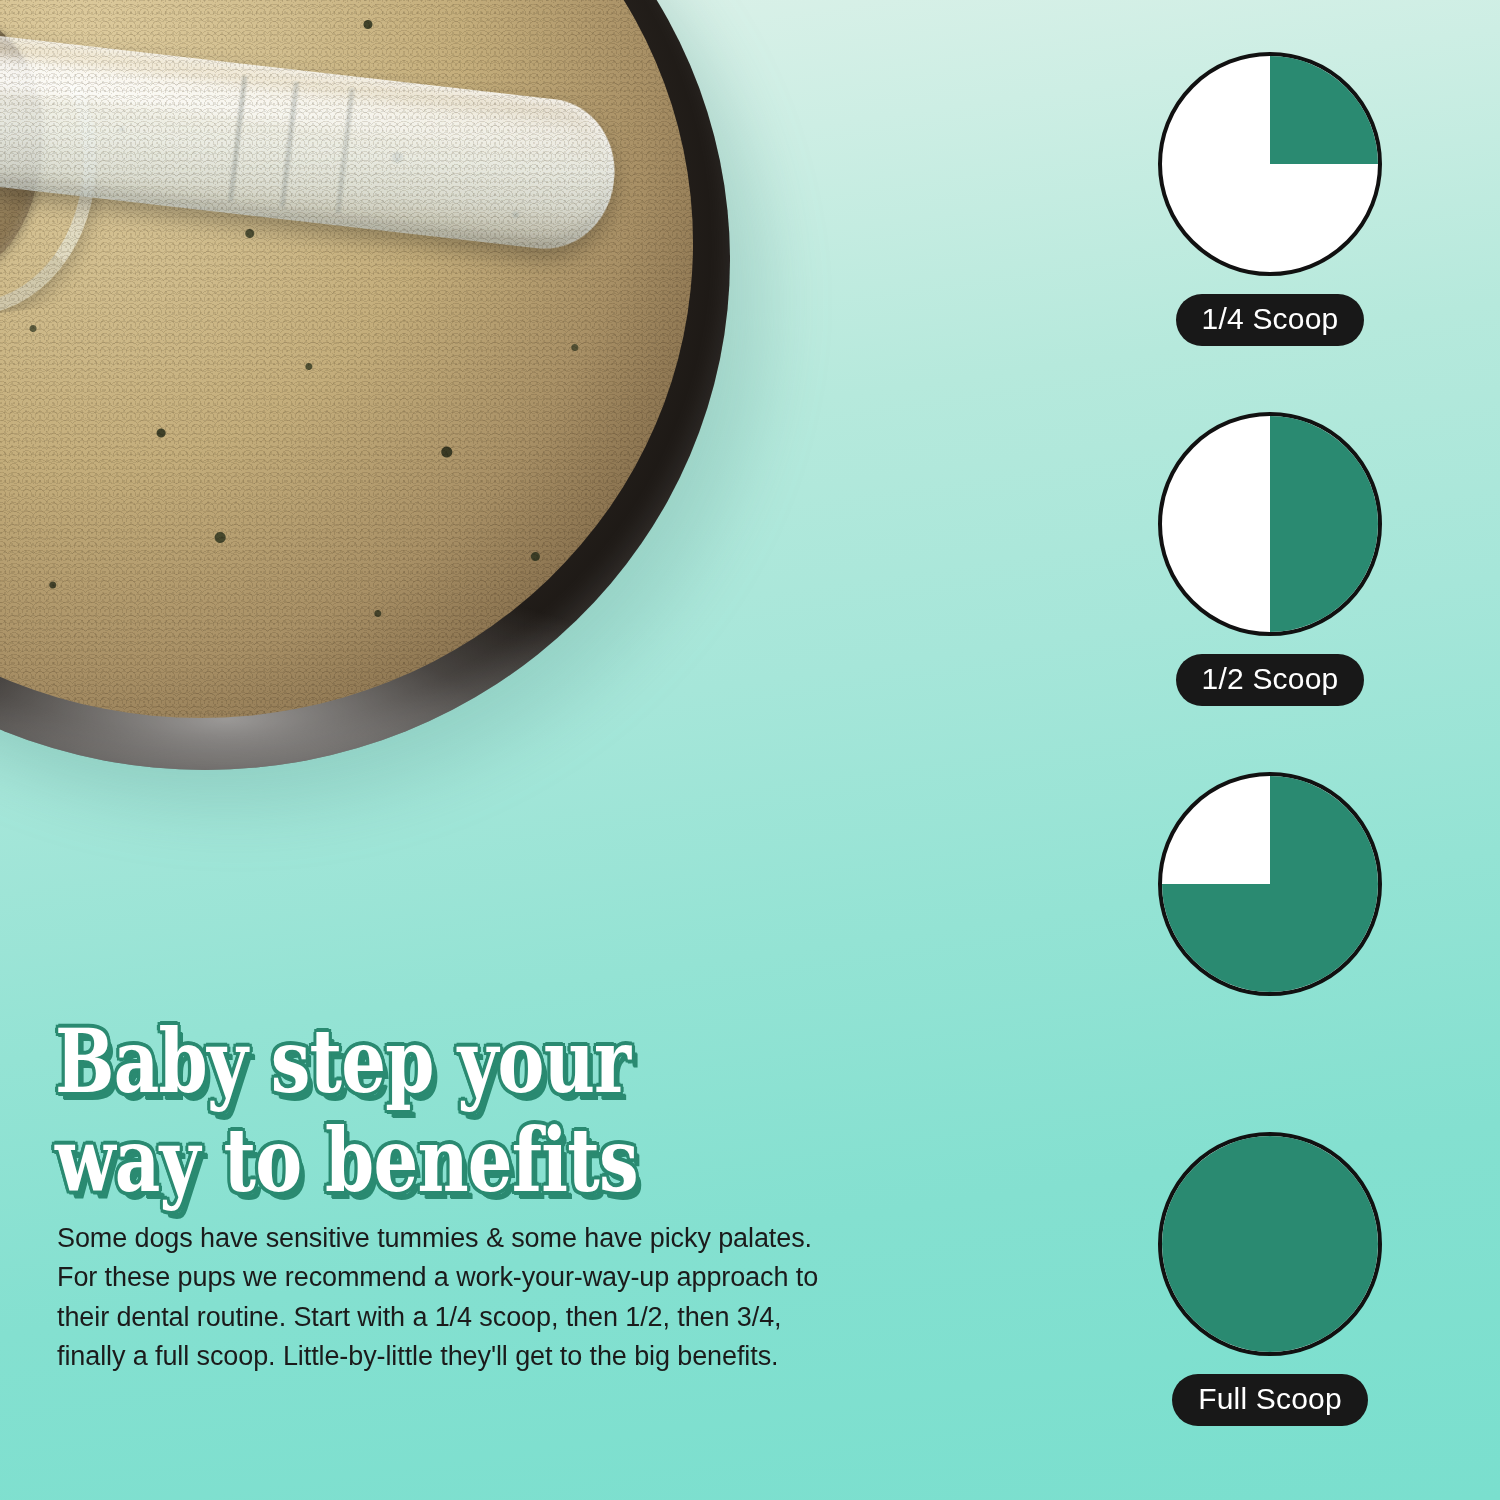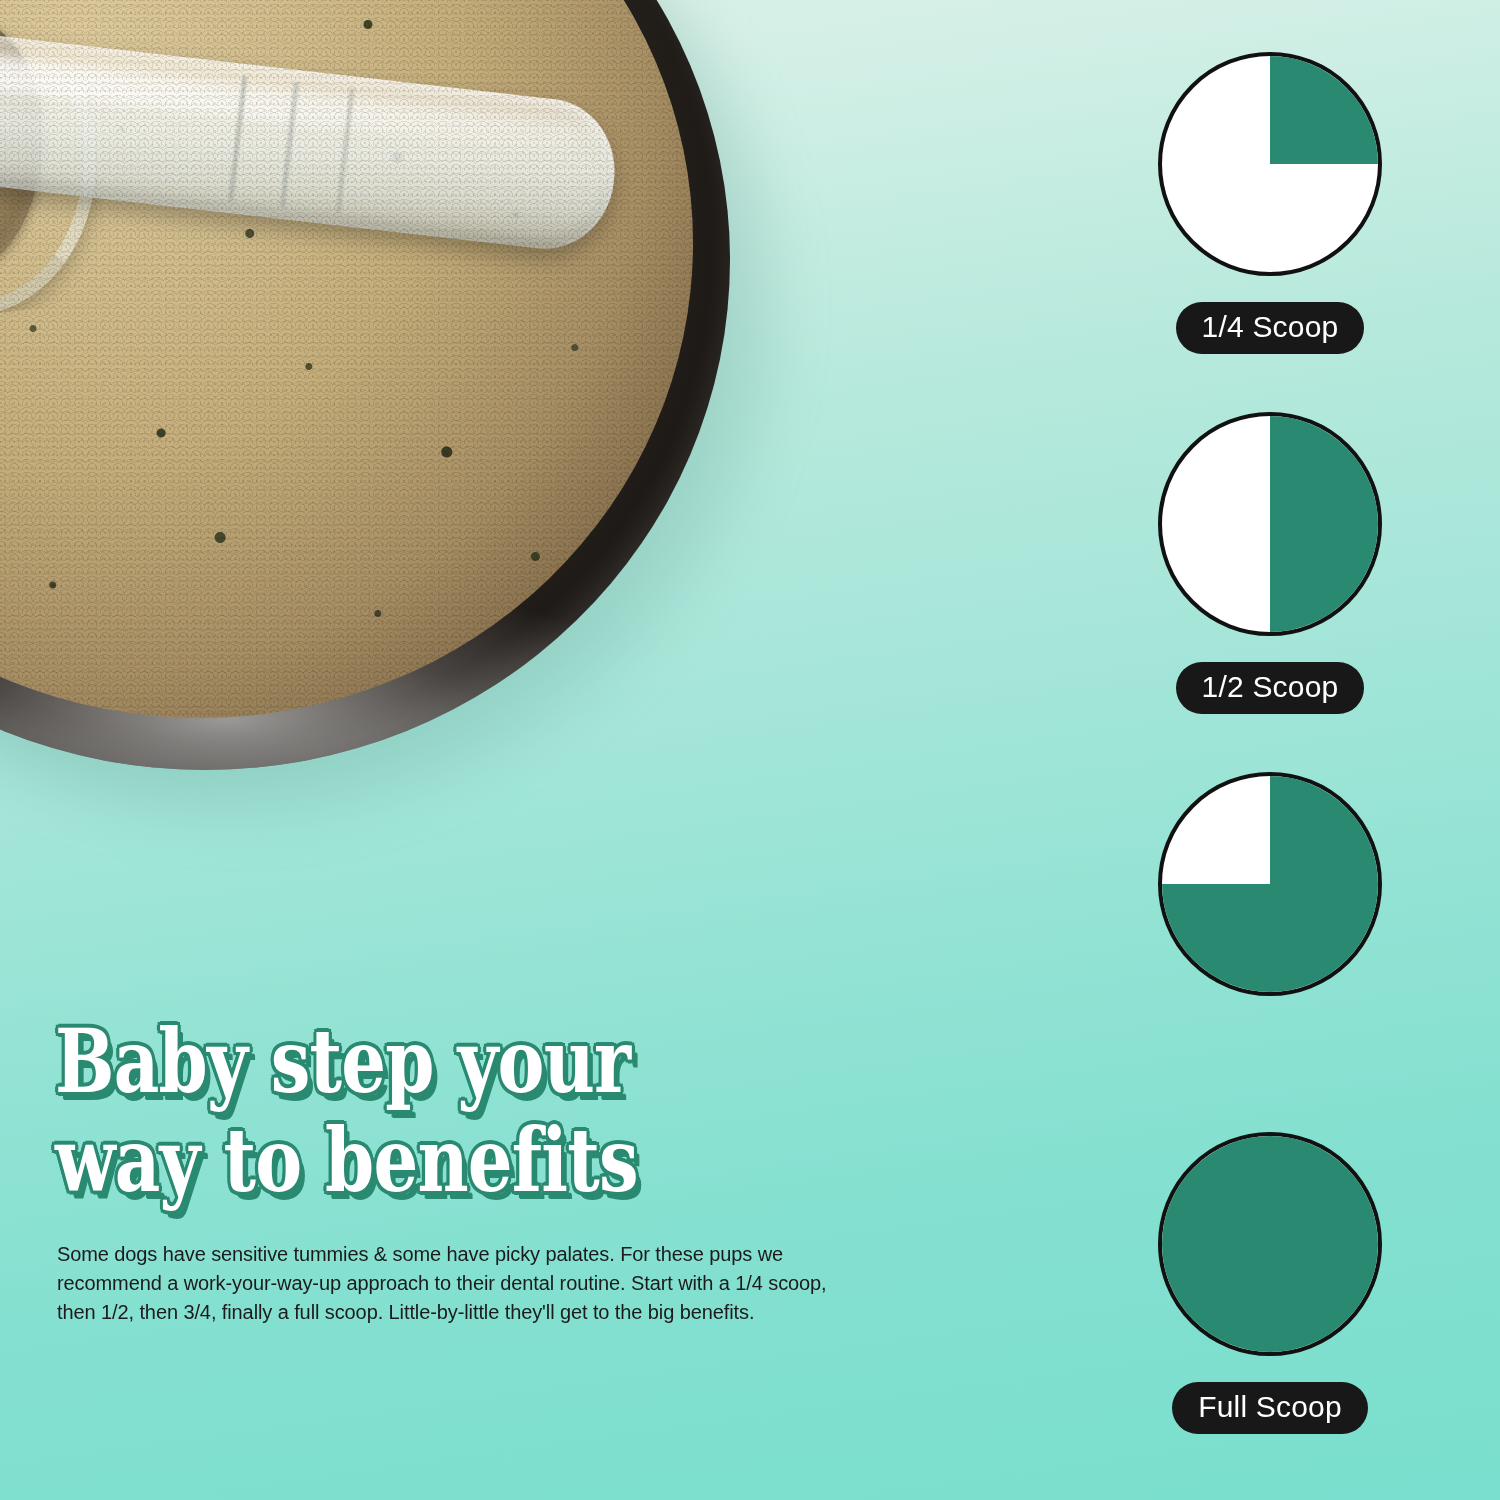--- a/index.html
+++ b/index.html
@@ -243,24 +243,24 @@
        0px -4px 0 #2a8a71,
       -4px  0px 0 #2a8a71,
        6px  7px 0 #2a8a71,
        7px  8px 0 #2a8a71;
   }
 
   
   .body-copy {
     position: absolute;
     left: 57px;
-    top: 1220px;
+    top: 1192px;
     width: 790px;
     font-family: "Liberation Sans", sans-serif;
-    font-size: 20px;
+    font-size: 27px;
     line-height: 1.46;
     color: #1b1b1b;
     letter-spacing: -0.1px;
   }
 
   
   .dial-col {
     position: absolute;
     left: 1120px;
     top: 0;
@@ -289,21 +289,21 @@
     inset: 0;
     background: var(--accent, #2a8a71);
   }
   
   .fill-q1  { clip-path: polygon(50% 50%, 50% 0%, 100% 0%, 100% 50%); }
   .fill-q2  { clip-path: polygon(50% 50%, 50% 0%, 100% 0%, 100% 100%, 50% 100%); }
   .fill-q3  { clip-path: polygon(50% 50%, 50% 0%, 100% 0%, 100% 100%, 0% 100%, 0% 50%); }
   .fill-q4  { clip-path: none; }
 
   .dial-pill {
-    margin: 26px auto 0;
+    margin: 18px auto 0;
     display: table;
     background: #181818;
     color: #ffffff;
     border-radius: 40px;
     padding: 10px 26px 12px;
     font-family: "Liberation Sans", sans-serif;
     font-size: 30px;
     font-weight: 400;
     line-height: 1.0;
     letter-spacing: 0.2px;

